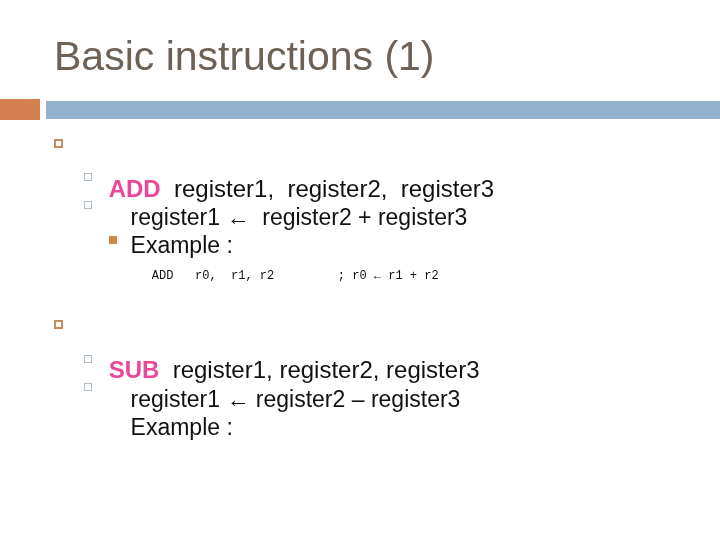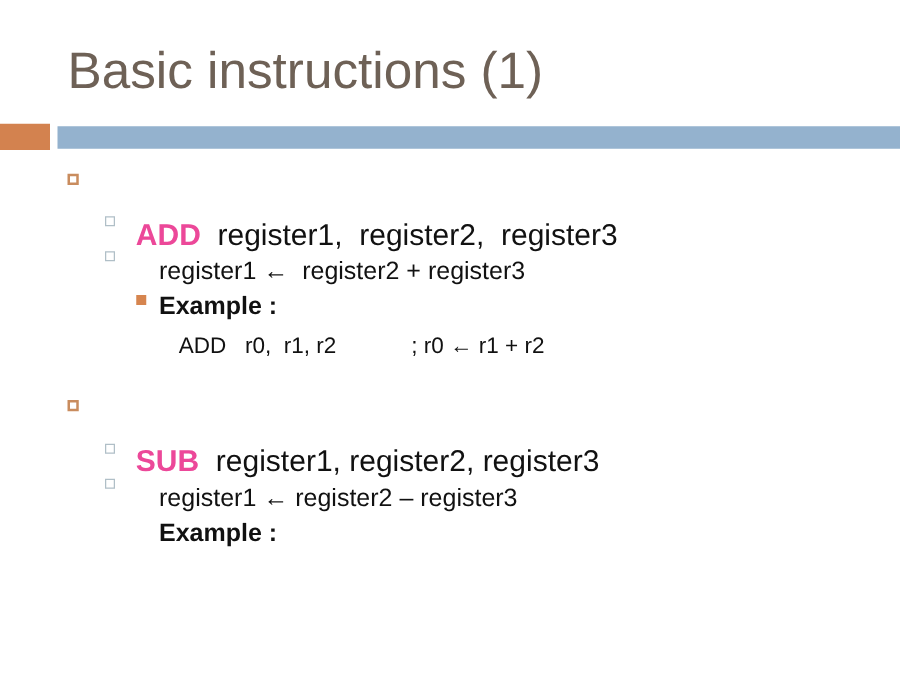--- a/index.html
+++ b/index.html
@@ -10,25 +10,25 @@
   .title{
     position:absolute;left:54px;top:33px;margin:0;
     font-size:41px;font-weight:400;color:#6e6156;letter-spacing:0px;
     white-space:pre;
   }
   .bar-orange{position:absolute;left:0;top:99px;width:40px;height:21px;background:#d3824f;}
   .bar-blue{position:absolute;left:46px;right:0;top:101px;height:18px;background:#94b2ce;}
 
   .line{position:absolute;white-space:pre;}
   .l1{left:82px;font-size:24px;line-height:24px;}
-  .l2{left:105px;font-size:20px;line-height:20px;}
-  .l3{left:123px;font-size:18px;line-height:18px;}
+  .l2{left:105px;font-size:23px;line-height:20px;}
+  .l3{left:123px;font-size:12px;line-height:18px;font-family:Liberation Mono, monospace;}
 
   .kw{font-weight:700;color:#ec4899;}
-  .bold{font-weight:700;}
+  .bold{font-weight:400;}
 
   .b1,.b2,.b3{position:absolute;display:block;}
   .b1{left:-28px;top:10px;width:9px;height:9px;border:2px solid #c98c5e;background:#fff;box-sizing:border-box;}
   .b2{left:-21px;top:6px;width:8px;height:8px;border:1.5px solid #b0bfc7;background:#fff;box-sizing:border-box;}
   .b3{left:-14px;top:5px;width:8px;height:8px;background:#d6854f;}
 
   .code{display:inline-block;width:186px;}
 
   
   .add-head{top:129px;}

